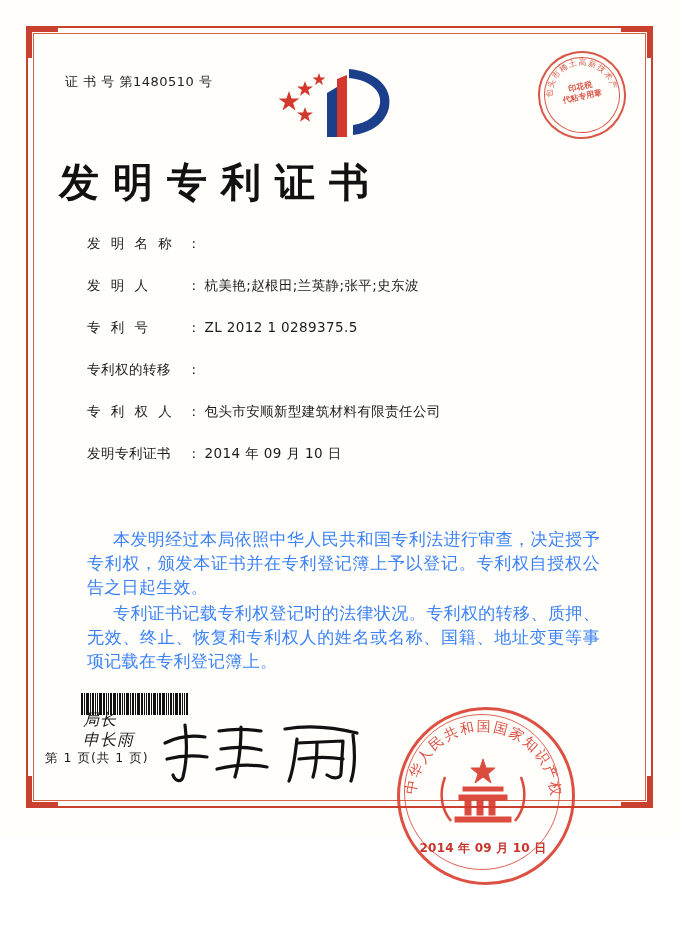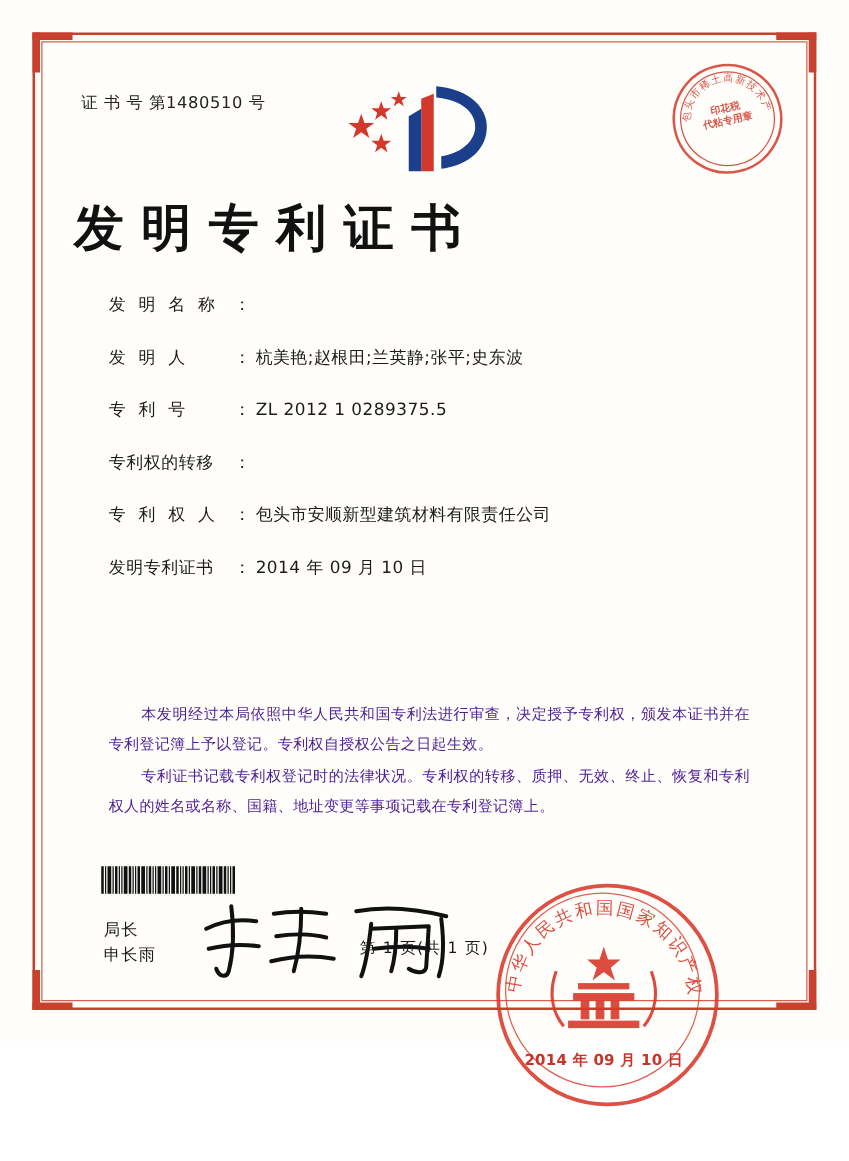--- a/index.html
+++ b/index.html
@@ -158,25 +158,24 @@
     flex: 1 1 auto;
     letter-spacing: 0.4px;
   }
 
   
   .paragraphs {
     position: absolute;
     left: 42px;
     right: 34px;
     top: 482px;
-    font-size: 12px;
+    font-size: 17px;
     line-height: 24px;
-    color: #4c1d95;
+    color: #3b82f6;
     text-align: justify;
-    margin-top: 32px;
   }
   .paragraphs p {
     margin: 0 0 2px 0;
     text-indent: 26px;
     letter-spacing: 0.3px;
   }
 
   
   .barcode {
     position: absolute;
@@ -193,24 +192,25 @@
     margin-right: 1px;
     vertical-align: top;
   }
   .barcode span.w2 { width: 2px; }
   .barcode span.w3 { width: 3px; }
 
   
   .sig-block {
     position: absolute;
     left: 38px;
-    top: 690px;
-    font-size: 13px;
+    top: 665px;
+    font-size: 16px;
     line-height: 20px;
     letter-spacing: 1px;
+    font-style: italic;
   }
   .signature {
     position: absolute;
     left: 112px;
     top: 672px;
     width: 230px;
     height: 70px;
   }
 
   
@@ -248,21 +248,21 @@
     letter-spacing: 0.2px;
     font-weight: bold;
   }
 
   
   .footer {
     position: absolute;
     left: 0;
     right: 0;
     bottom: 22px;
-    text-align: center;
+    text-align: left;
     font-size: 12.5px;
     letter-spacing: 1px;
     color: #1b1b1b;
   }
 </style>
 </head>
 <body>
 
 <div class="certificate">
 

